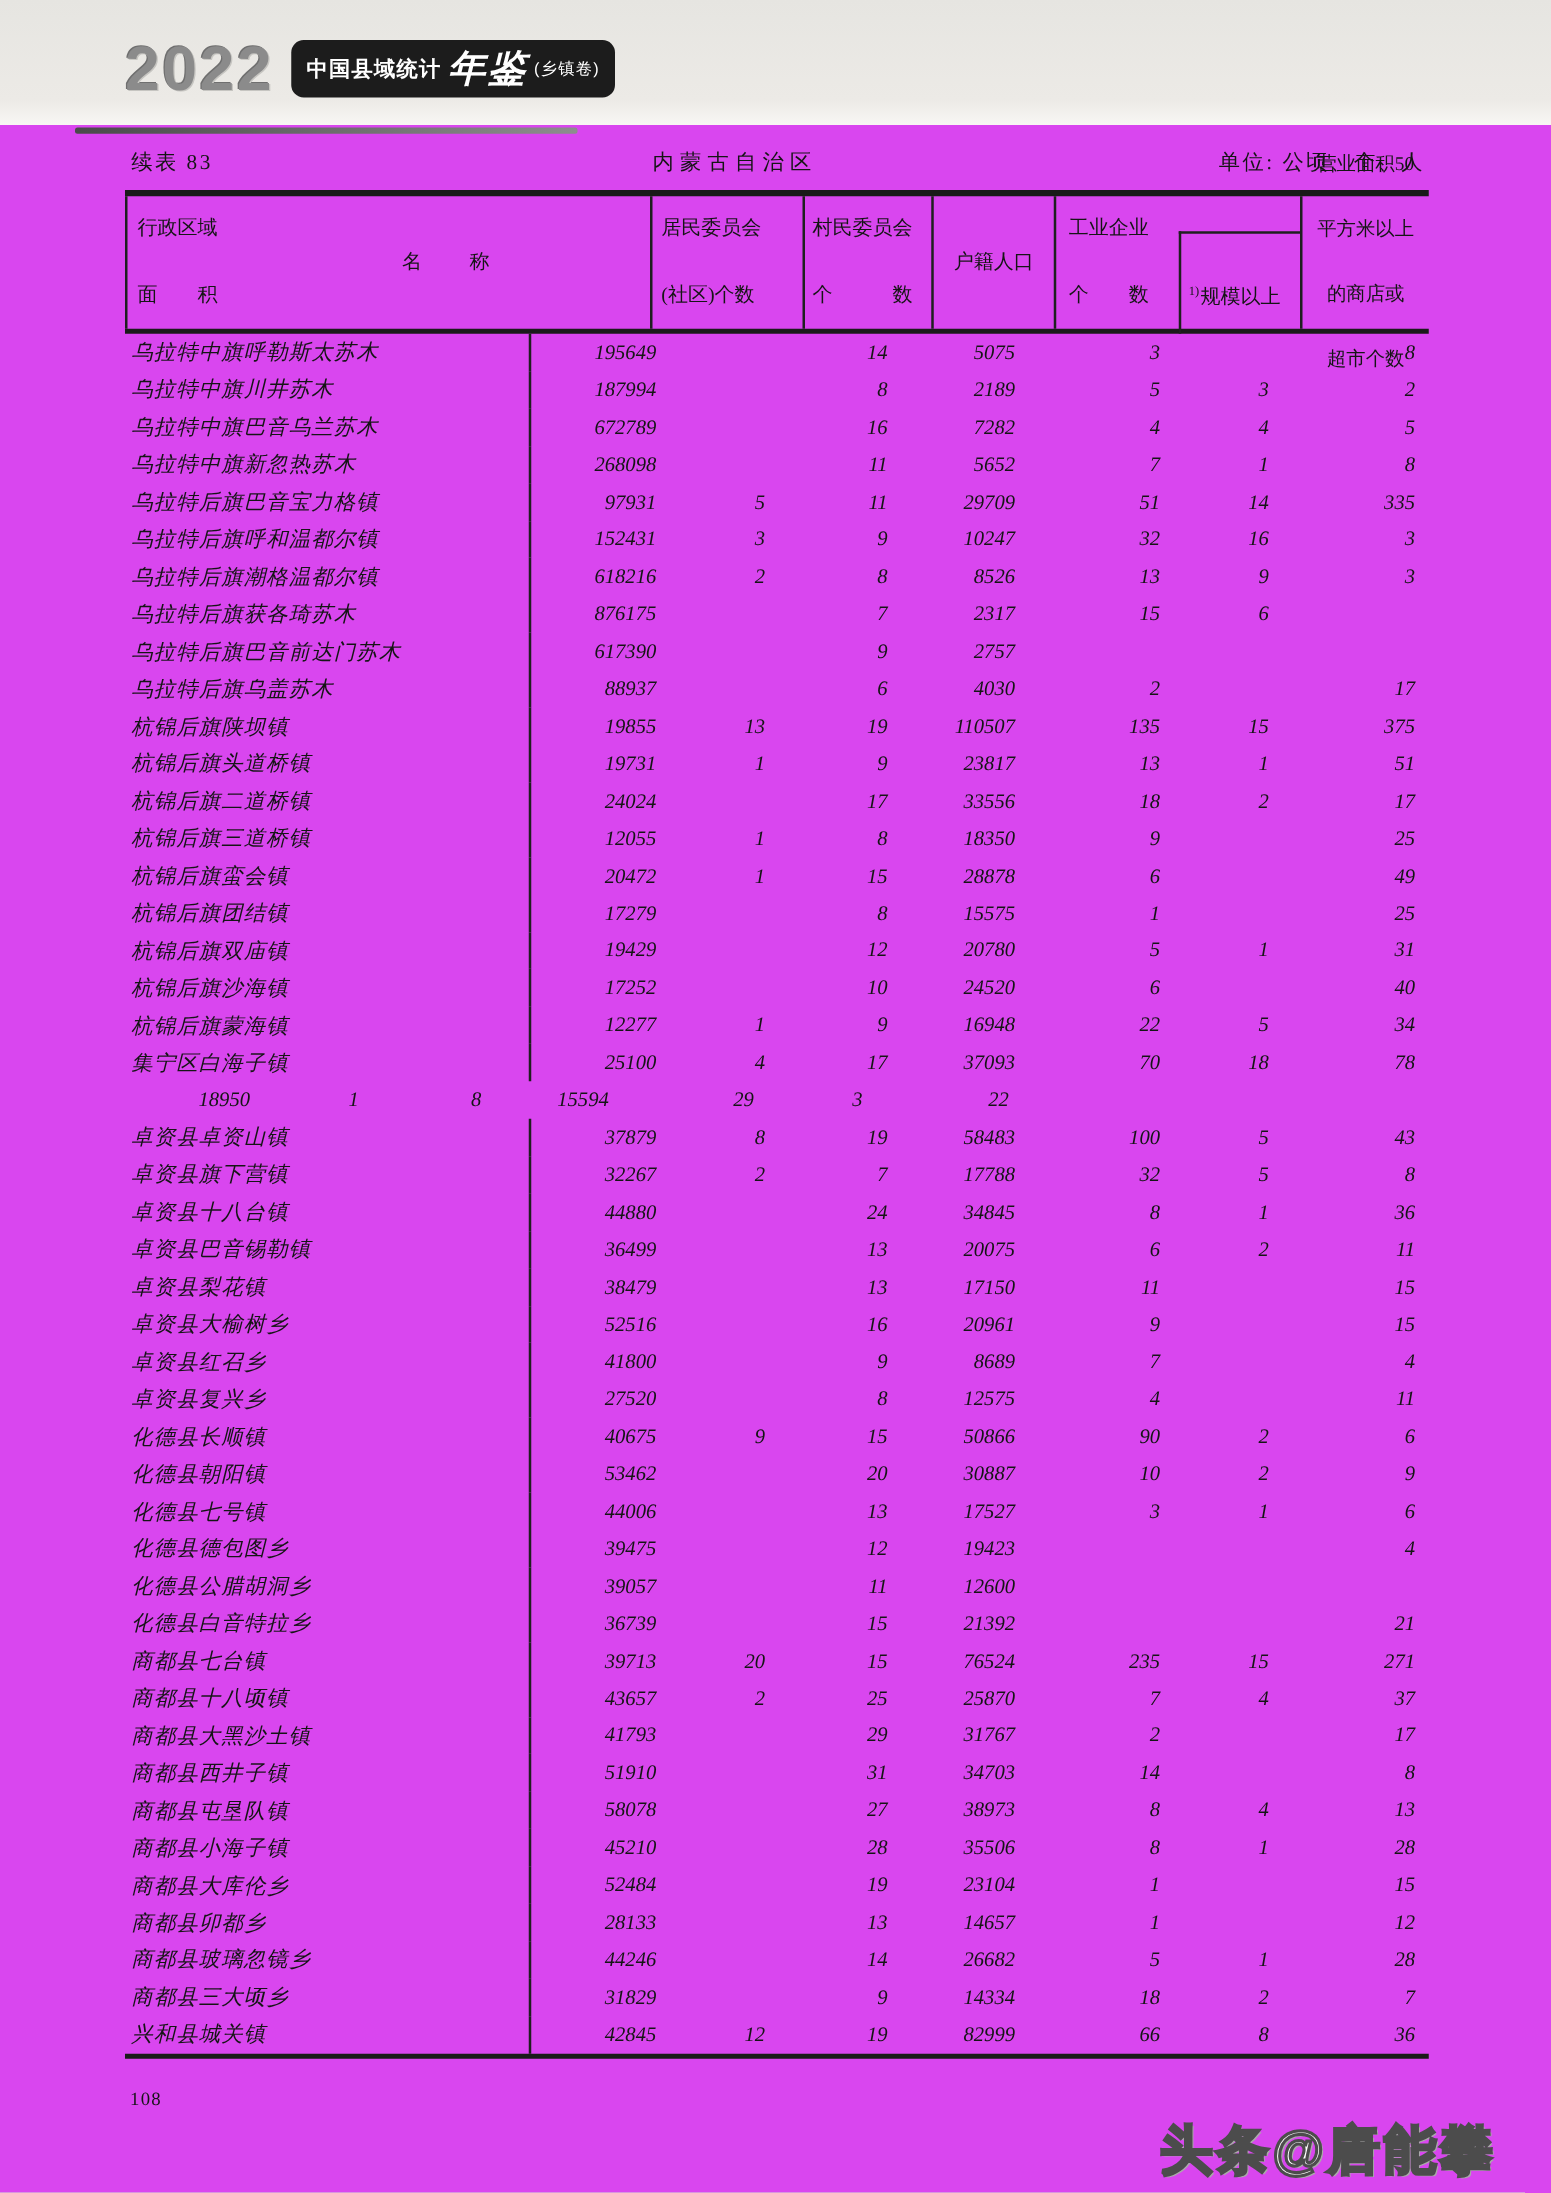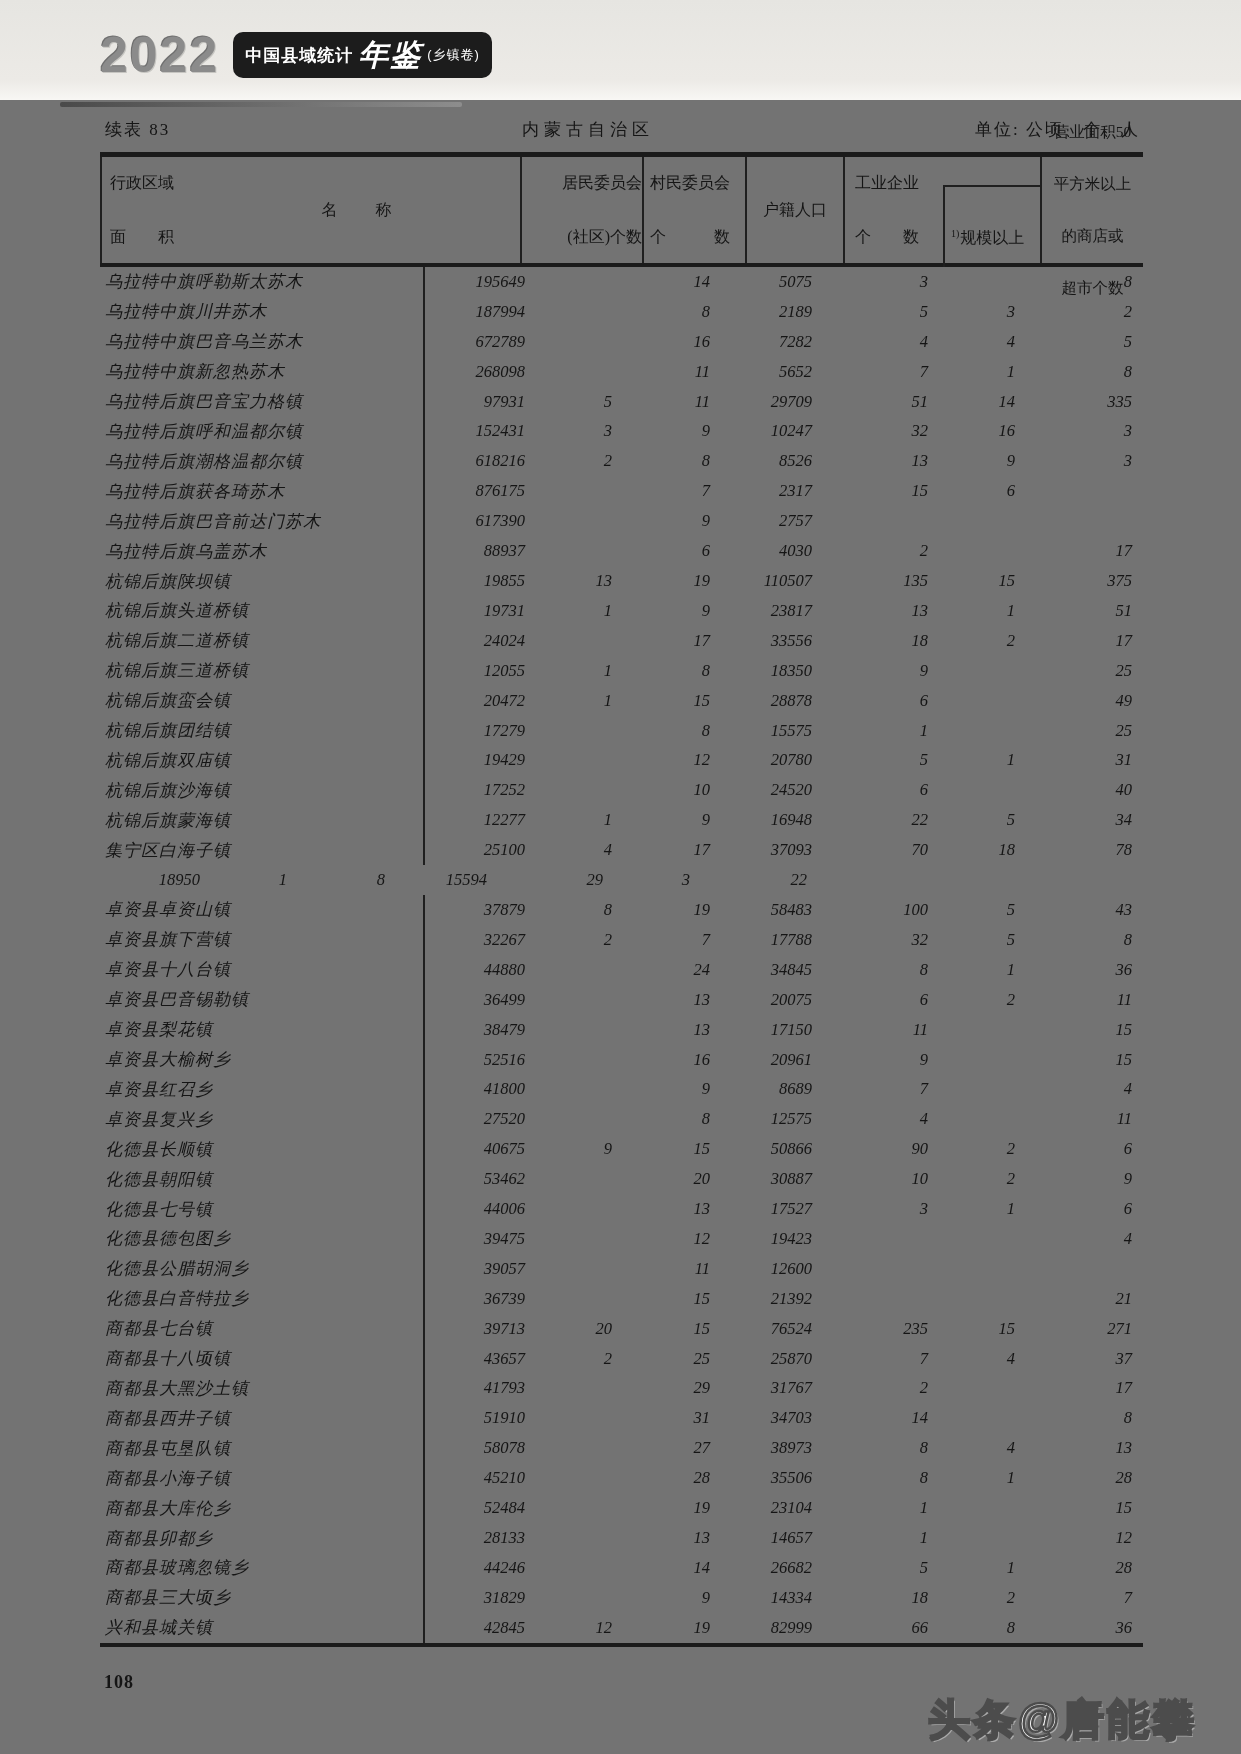--- a/index.html
+++ b/index.html
@@ -1,19 +1,19 @@
 <!DOCTYPE html>
 <html><head>
 <meta charset="utf-8">
 <style>
   * { margin:0; padding:0; box-sizing:border-box; }
   html,body { background:#d8d7d4; }
   .page {
     position:relative; width:1241px; height:1754px;
-    background:#737373; overflow:hidden;
+    background:#d946ef; overflow:hidden;
     font-family:"Liberation Serif","DejaVu Serif",serif;
     color:#151515;
   }
   
   .top-band {
     position:absolute; left:0; top:0; width:1241px; height:100px;
     background:linear-gradient(180deg,#e6e5e1 0%,#eceae6 80%,#f8f7f4 100%);
   }
   .logo-row { position:absolute; left:100px; top:30px; display:flex; align-items:center; gap:14px; }
   .logo-year {
@@ -44,21 +44,21 @@
   .tbl { position:absolute; left:100px; top:152px; width:1043px; }
   .thead {
     position:relative; display:flex; height:115px;
     border-top:5px solid #1a1a1a; border-bottom:4px solid #1a1a1a;
     font-size:16px; line-height:22px;
   }
   .th { display:flex; flex-direction:column; justify-content:center; }
   .bl { border-left:2px solid #1f1f1f;gap:32px; }
   .th0 { width:325px; align-items:center; letter-spacing:2px; }
   .th1 { width:95px;  padding-left:8px; }
-  .th2 { width:122px; padding-left:7px;align-items:flex-end; }
+  .th2 { width:122px; padding-left:7px; }
   .th3 { width:103px; padding-left:6px; }
   .th4 { width:98px;  align-items:center; }
   .th5 { width:100px; padding-left:10px; }
   .th6 { width:97px;  position:relative; justify-content:flex-end; padding:0 0 14px 8px; }
   .th6::before { content:""; position:absolute; left:0; top:28px; bottom:-4px; border-left:2px solid #1f1f1f; }
   .th6::after  { content:""; position:absolute; left:0; top:28px; right:0; border-top:2px solid #1f1f1f; }
   .th7 { width:103px; align-items:center; font-size:15.5px; line-height:20px; }
   .th sup { font-size:10px; vertical-align:super; margin-right:1px; }
   
   .tbody { display:flex; flex-direction:column;font-style:italic; }
@@ -69,21 +69,21 @@
   .num { font-size:16.5px; text-align:right; font-family:"Liberation Serif","DejaVu Serif",serif; }
   .c1 { width:100px; }
   .c2 { width:87px;  }
   .c3 { width:98px;  }
   .c4 { width:102px; }
   .c5 { width:116px; }
   .c6 { width:87px;  }
   .c7 { width:128px; padding-right:11px; }
   .tbl-bottom { border-bottom:4px solid #1a1a1a; }
   
-  .page-num { position:absolute; left:104px; top:1672px; font-size:18px; font-weight:bold; letter-spacing:1px; }
+  .page-num { position:absolute; left:104px; top:1672px; font-size:15px; font-weight:normal; letter-spacing:1px; }
   .watermark {
     position:absolute; right:44px; top:1692px;
     font-family:"Liberation Sans","DejaVu Sans",sans-serif;
     font-size:42px; font-weight:800; letter-spacing:3px;
     color:#ffffff; -webkit-text-stroke:2.5px #4c4c4c;
     text-shadow:2px 2px 0 #aaa;
   }
 </style>
 </head>
 <body>

